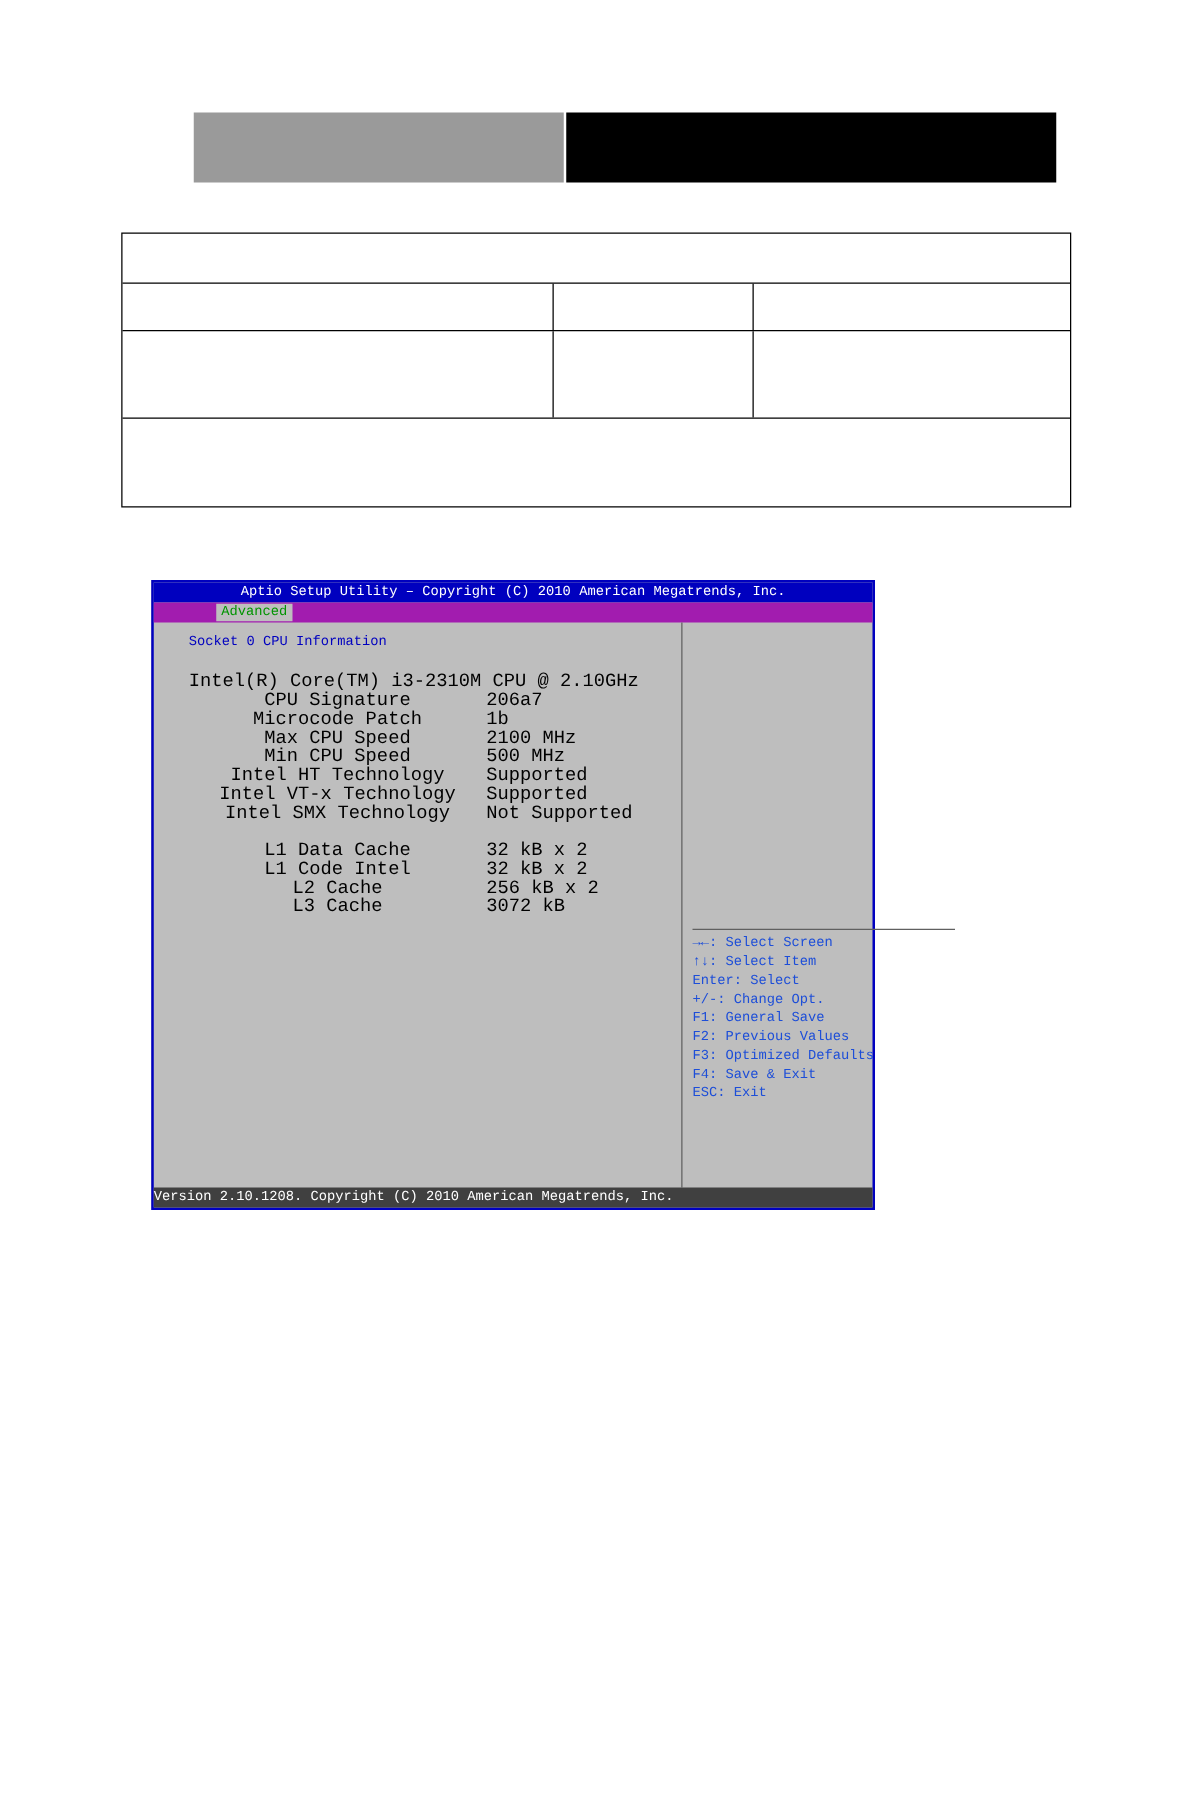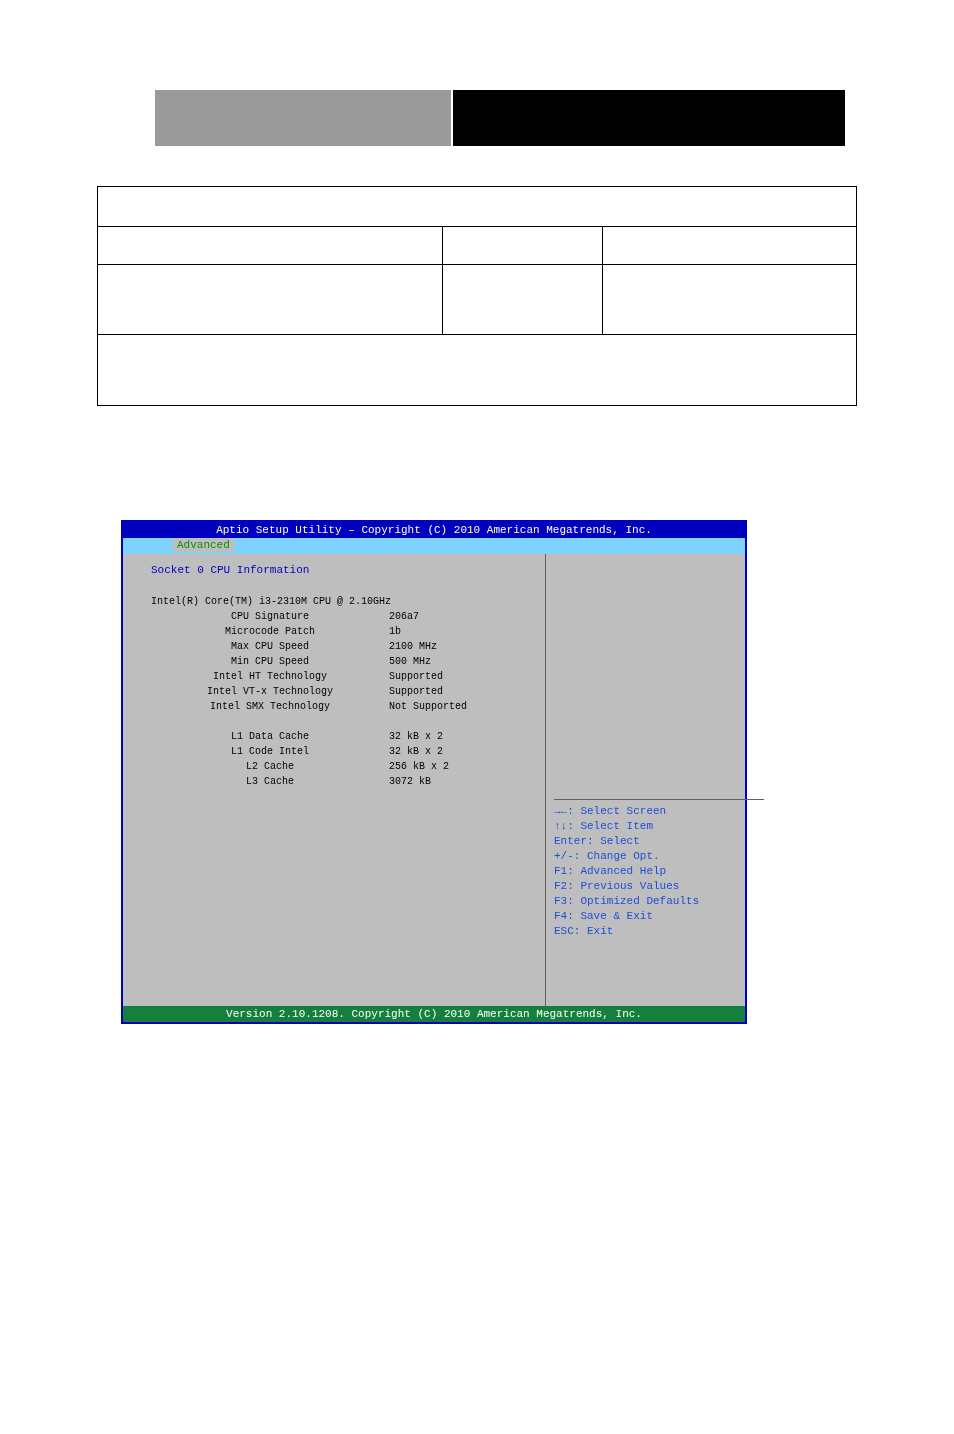--- a/index.html
+++ b/index.html
@@ -50,39 +50,39 @@
       border-right: 1px solid #000;
     }
     .cell-right {
       flex: 1;
     }
     .row1 { height: 38px; border-bottom: 1px solid #000; }
     .row2 { height: 70px; border-bottom: 1px solid #000; }
     .row3 { height: 70px; }
     
     .bios-screen {
-      margin-top: 114px;
+      margin-top: 58px;
       margin-left: 121px;
-      width: 626px;
+      width: 579px;
       height: 504px;
       background: #bebebe;
       border: 2px solid #0000bf;
       font-family: 'Courier New', monospace;
       font-size: 12px;
       position: relative;
     }
     .bios-titlebar {
       background: #0000bf;
       color: #fff;
       text-align: center;
       padding: 2px 0;
       font-size: 11px;
     }
     .bios-tabs {
-      background: #7dd3fc;
+      background: #a21caf;
       padding: 0 50px;
       height: 16px;
     }
     .tab-active {
       background: #bebebe;
       color: #009400;
       display: inline-block;
       padding: 1px 4px;
       font-size: 11px;
     }
@@ -102,40 +102,40 @@
       position: relative;
     }
     .bios-main-title {
       color: #0000bf;
       margin-bottom: 18px;
       font-size: 11px;
     }
     .info-row {
       display: flex;
       color: #000;
-      font-size: 10px;
+      font-size: 15px;
       line-height: 15px;
     }
     .info-label { width: 238px; text-align: center; }
     .info-value { }
     .spacer { height: 15px; }
     .side-help {
       position: absolute;
       top: 245px;
       left: 8px;
       border-top: 1px solid #606060;
       padding-top: 4px;
       width: 210px;
       font-size: 11px;
       line-height: 15px;
     }
     .bios-footer {
-      background: #15803d;
+      background: #404040;
       color: #fff;
-      text-align: center;
+      text-align: left;
       padding: 2px 0;
       font-size: 11px;
       position: absolute;
       bottom: 0;
       width: 100%;
     }
   </style>
 </head>
 <body>
 
@@ -217,21 +217,21 @@
           <span class="info-label">L3 Cache</span>
           <span class="info-value">3072 kB</span>
         </div>
     </div>
     <div class="bios-side">
       <div class="side-help">
         <div>→←: Select Screen</div>
         <div>↑↓: Select Item</div>
         <div>Enter: Select</div>
         <div>+/-: Change Opt.</div>
-        <div>F1: Advanced Help</div>
+        <div>F1: General Save</div>
         <div>F2: Previous Values</div>
         <div>F3: Optimized Defaults</div>
         <div>F4: Save &amp; Exit</div>
         <div>ESC: Exit</div>
       </div>
     </div>
   </div>
   <div class="bios-footer">Version 2.10.1208. Copyright (C) 2010 American Megatrends, Inc.</div>
 </div>
 

